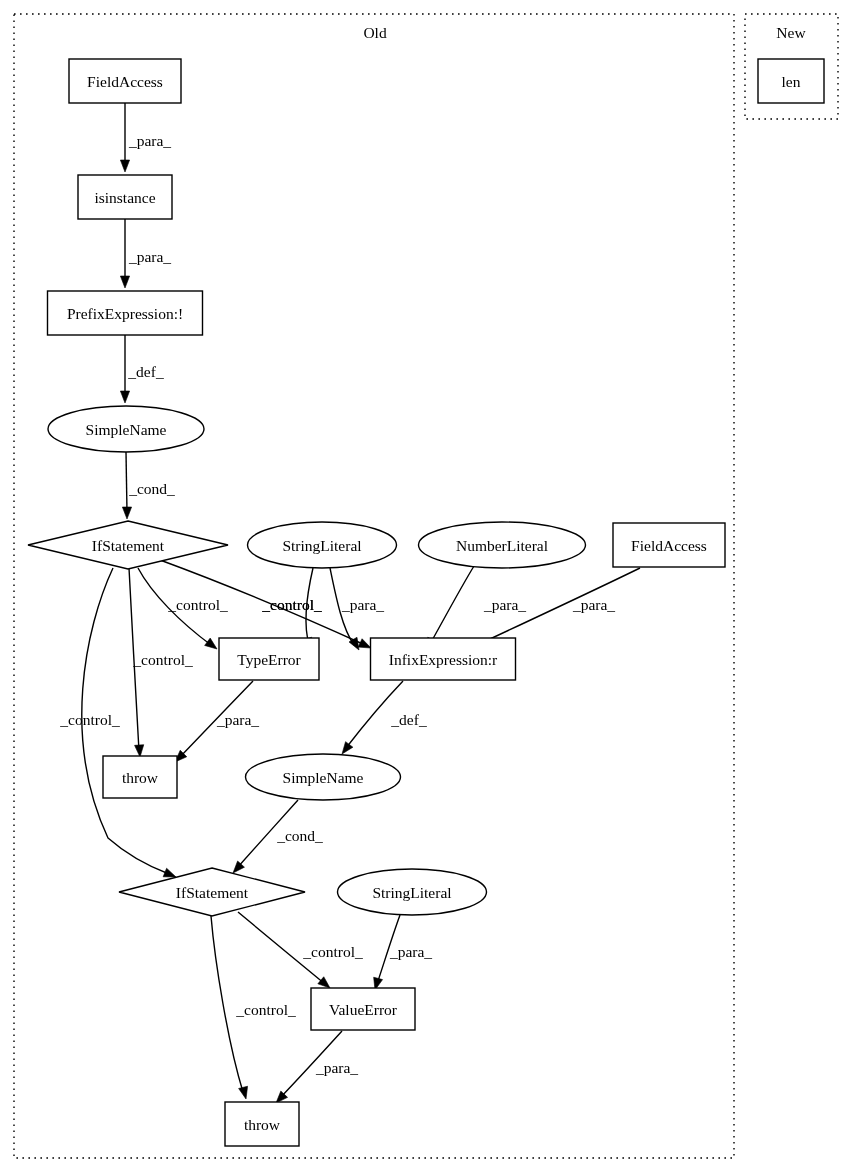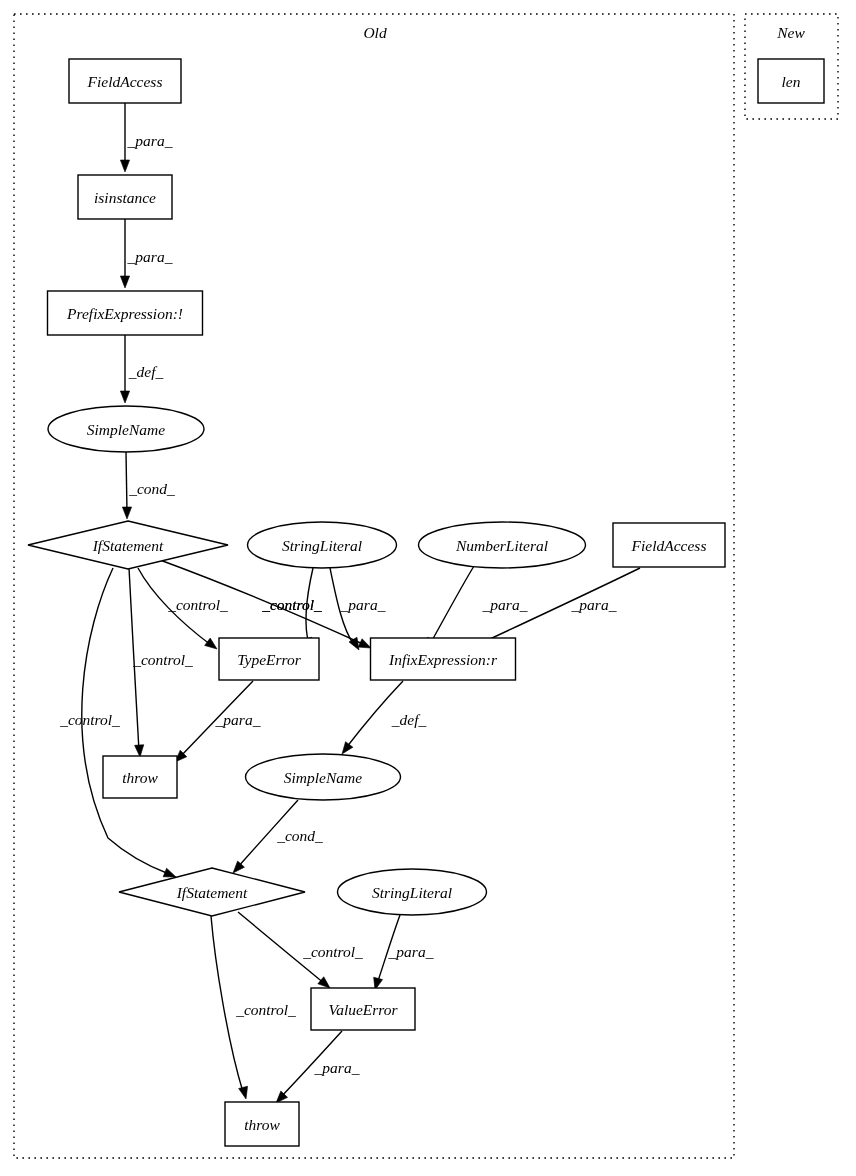--- a/index.html
+++ b/index.html
@@ -10,21 +10,20 @@
   body {
     width: 856px;
     height: 1176px;
     overflow: hidden;
     font-family: "Liberation Serif", "DejaVu Serif", serif;
   }
   #graph-root {
     position: relative;
     width: 856px;
     height: 1108px;
-    font-style: italic;
   }
   svg#graph-svg {
     position: absolute;
     left: 0;
     top: 0;
     width: 856px;
     height: 1176px;
     display: block;
   }
   .node-shape {

